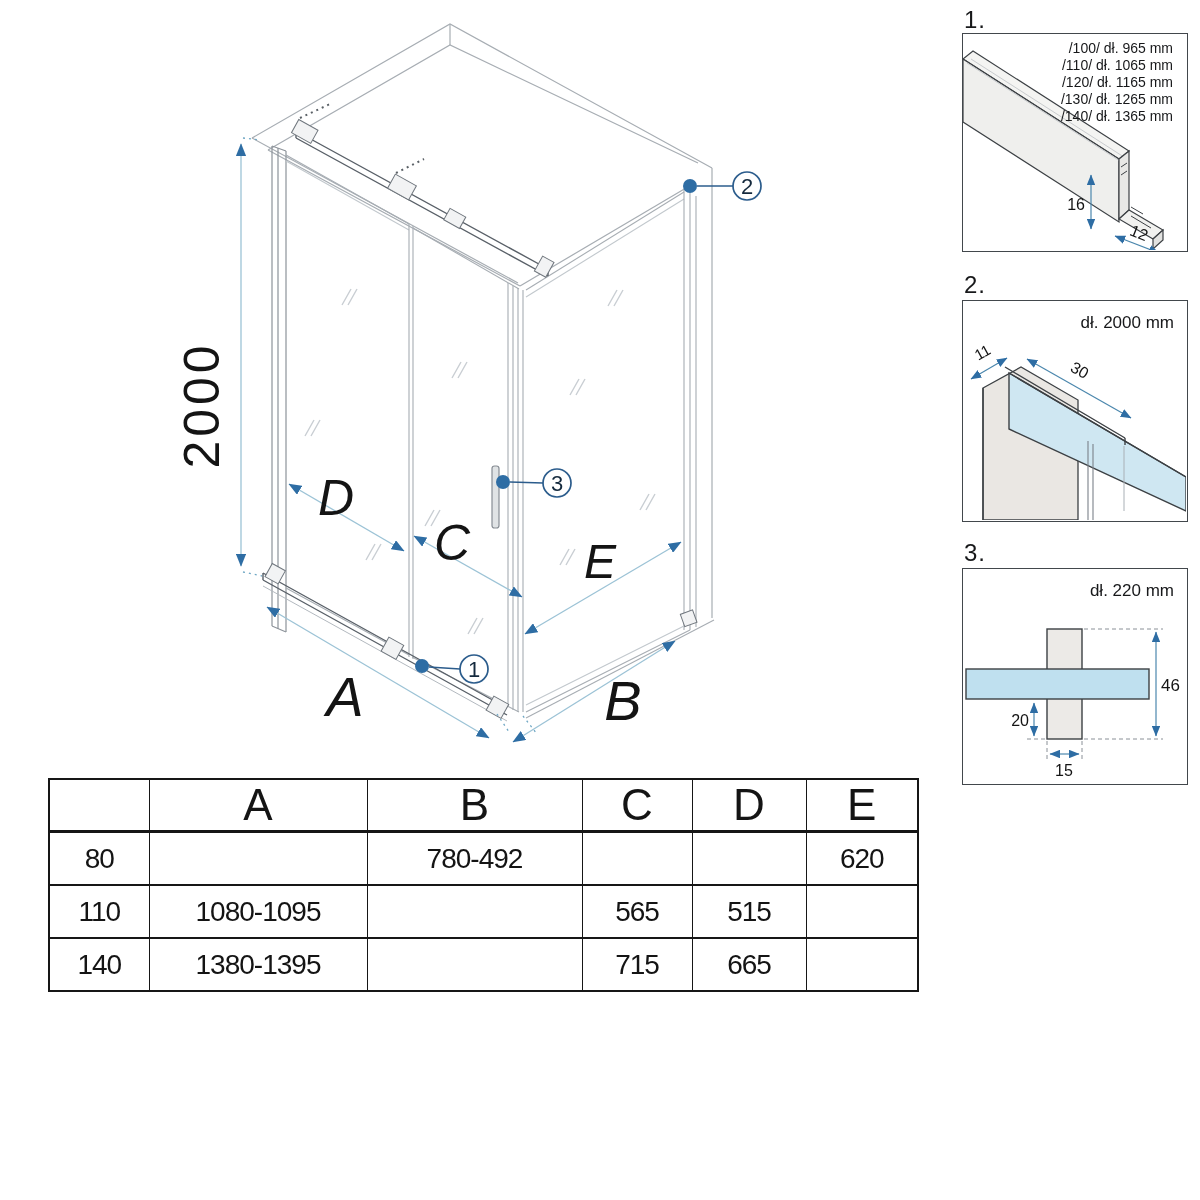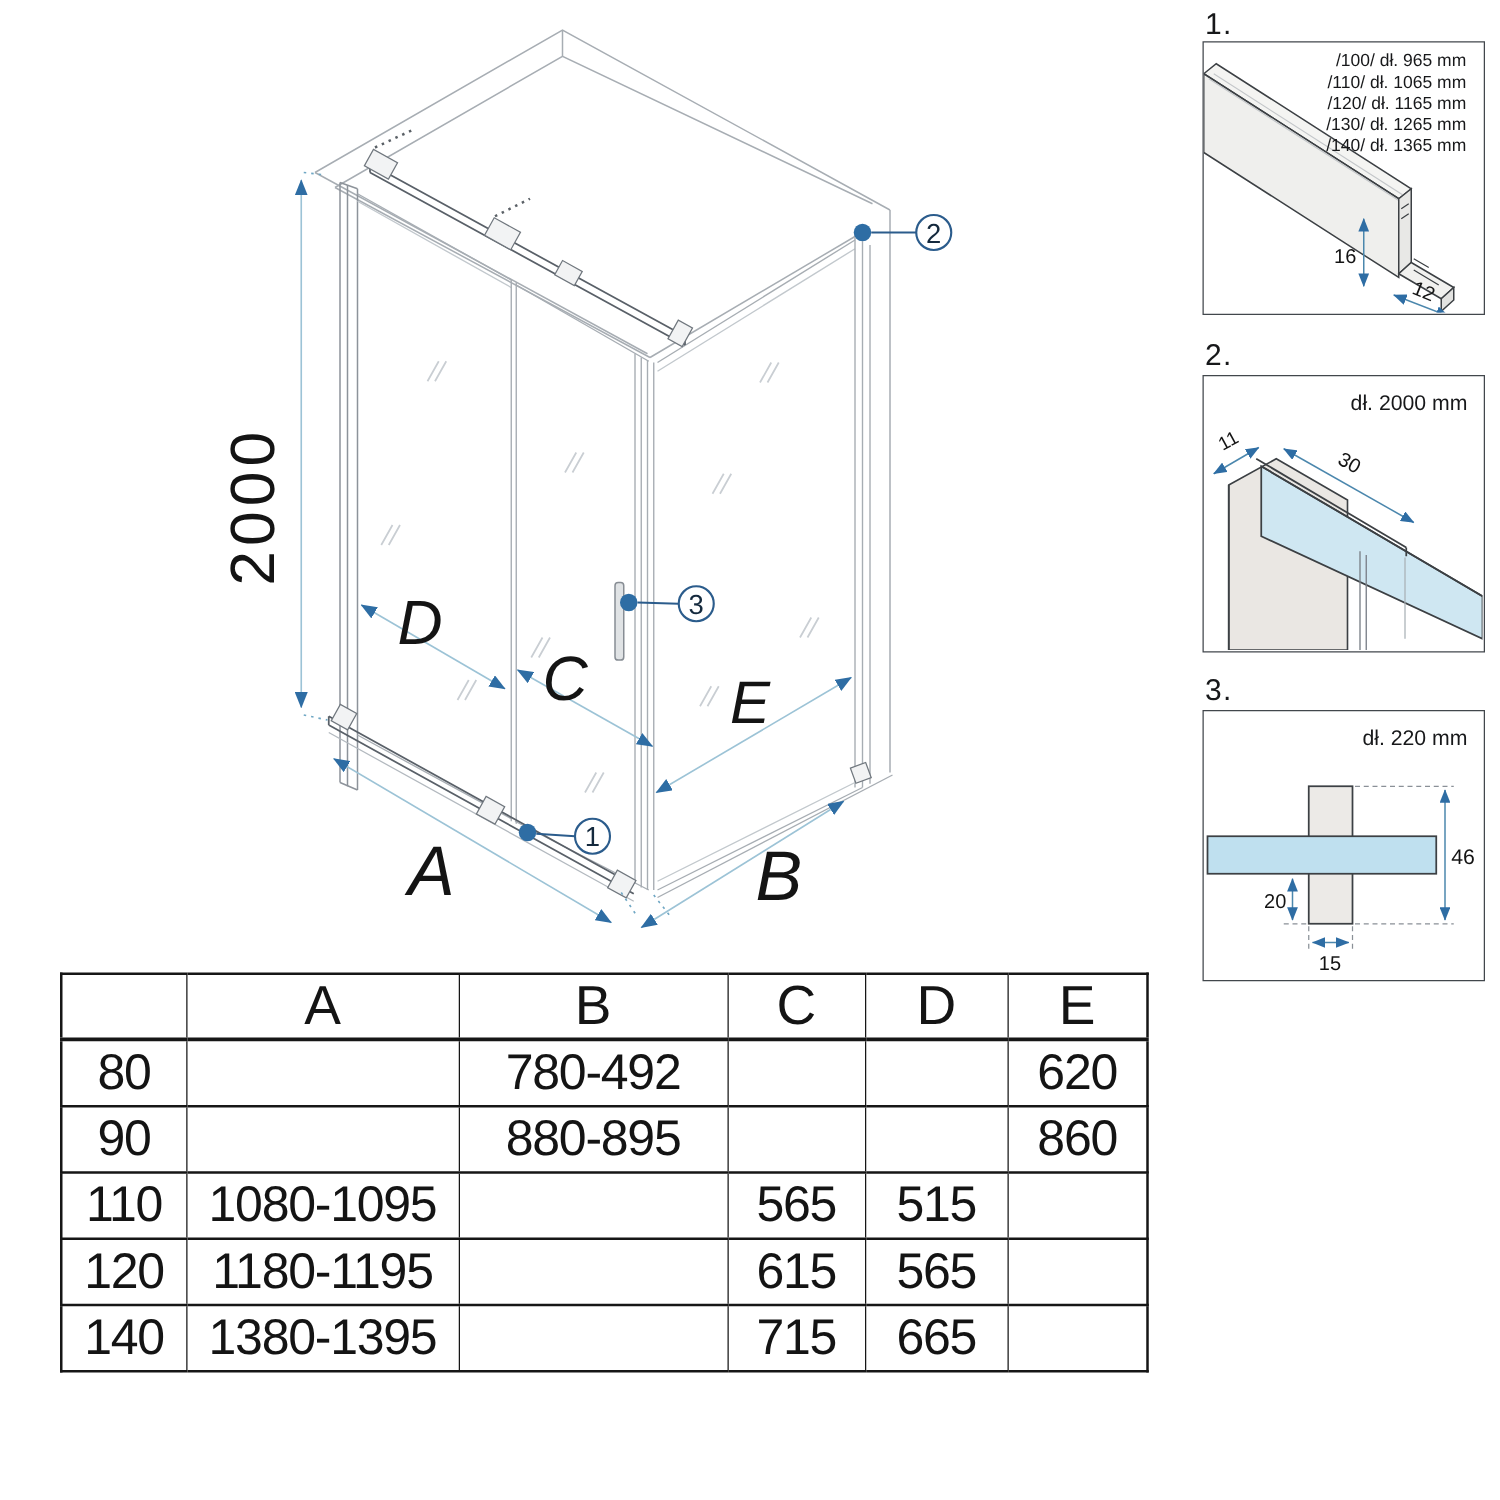--- a/index.html
+++ b/index.html
@@ -16,21 +16,21 @@
     border-collapse:collapse;table-layout:fixed;
     position:absolute;left:48px;top:778px;width:869px;
   }
   table.dims th, table.dims td{
     border:1.6px solid #161616;
     border-top-width:2.3px;border-bottom-width:2.3px;
     text-align:center;vertical-align:middle;padding:0;
     font-weight:400;white-space:nowrap;overflow:hidden;
   }
   table.dims thead th{height:46px;font-size:44px;border-bottom-width:3.2px;border-top-width:2.6px;}
-  table.dims tbody td{height:51px;font-size:40px;letter-spacing:-1px;}
+  table.dims tbody td{height:51px;font-size:28px;letter-spacing:-1px;}
   table.dims th:first-child, table.dims td:first-child{border-left-width:2.6px;}
   table.dims th:last-child,  table.dims td:last-child{border-right-width:2.6px;}
   table.dims tbody tr:last-child td{border-bottom-width:2.8px;}
 </style>
 </head>
 <body>
 
 <svg class="abs" style="left:0;top:0" width="960" height="780" viewBox="0 0 960 780">
   <defs>
     <marker id="m0" viewBox="0 0 10 8" refX="9.5" refY="4" markerWidth="10" markerHeight="8" orient="auto-start-reverse">
@@ -253,44 +253,28 @@
   <tbody>
     <tr>
       <td>80</td>
       <td></td>
       <td>780-492</td>
       <td></td>
       <td></td>
       <td>620</td>
     </tr>
     <tr>
-      <td>90</td>
-      <td></td>
-      <td>880-895</td>
-      <td></td>
-      <td></td>
-      <td>860</td>
-    </tr>
-    <tr>
       <td>110</td>
       <td>1080-1095</td>
       <td></td>
       <td>565</td>
       <td>515</td>
       <td></td>
     </tr>
     <tr>
-      <td>120</td>
-      <td>1180-1195</td>
-      <td></td>
-      <td>615</td>
-      <td>565</td>
-      <td></td>
-    </tr>
-    <tr>
       <td>140</td>
       <td>1380-1395</td>
       <td></td>
       <td>715</td>
       <td>665</td>
       <td></td>
     </tr>
   </tbody>
 </table>
 

